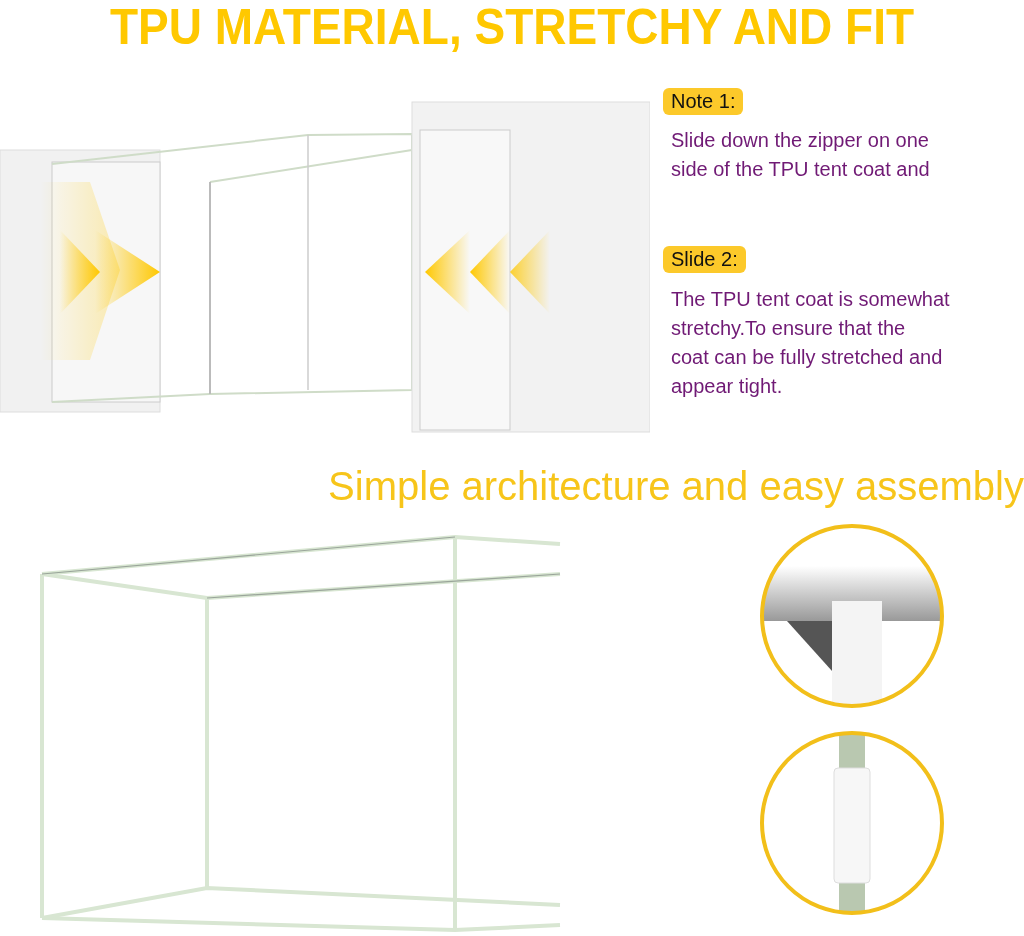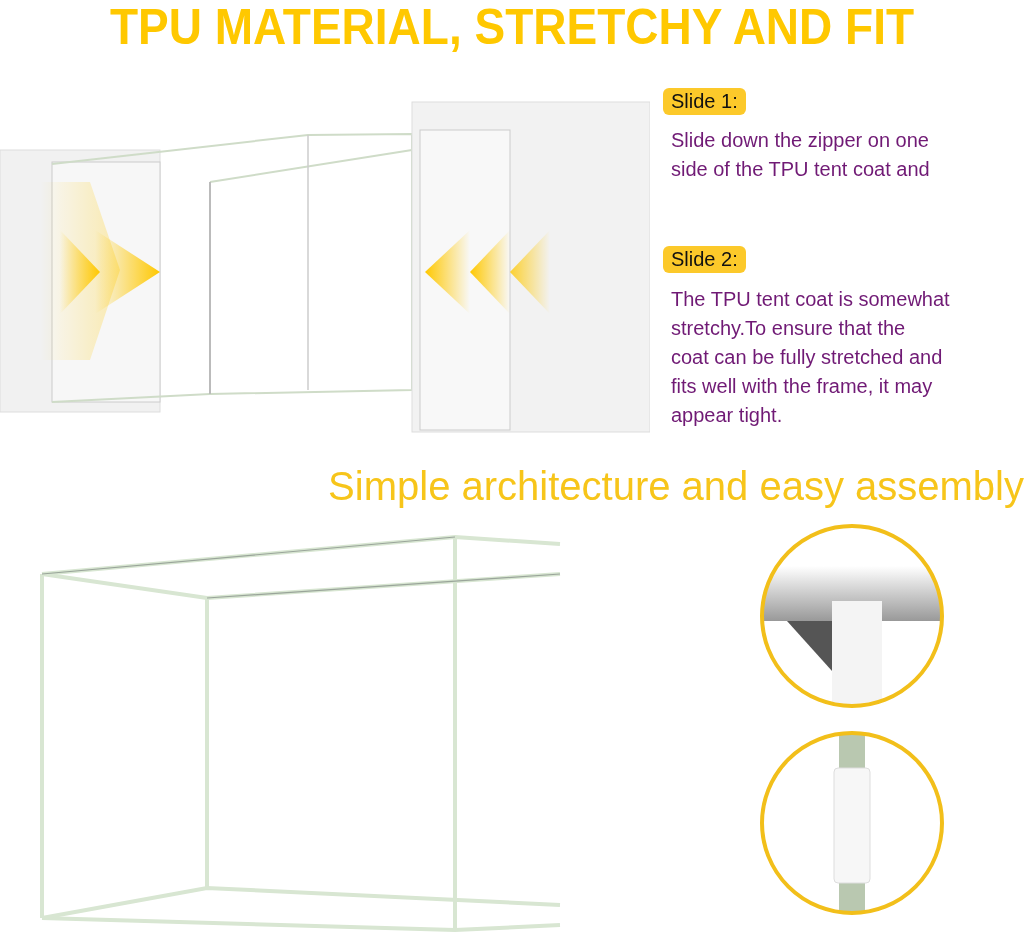--- a/index.html
+++ b/index.html
@@ -35,32 +35,31 @@
   <polyline points="210,92 412,60" fill="none" stroke="#cfdcc8" stroke-width="2"></polyline>
   <line x1="210" y1="92" x2="210" y2="304" stroke="#bbb" stroke-width="2"></line>
   <line x1="308" y1="45" x2="308" y2="300" stroke="#ccc" stroke-width="1.5"></line>
   <rect x="412" y="12" width="238" height="330" fill="#f2f2f2" stroke="#ddd"></rect>
   <rect x="420" y="40" width="90" height="300" fill="#f8f8f8" stroke="#ccc"></rect>
   <polygon points="470,140 425,182 470,224" fill="url(#al)"></polygon>
   <polygon points="510,140 470,182 510,224" fill="url(#al)"></polygon>
   <polygon points="550,140 510,182 550,224" fill="url(#al)" opacity="0.8"></polygon>
 </svg>
 
-<div class="note-badge" style="left:663px;top:88px">Slide 1:</div>
+<div class="note-badge" style="left:663px;top:88px">Note 1:</div>
 <div class="note-text" style="left:671px;top:126px">
   <div>Slide down the zipper on one</div>
   <div>side of the TPU tent coat and</div>
 </div>
 
 <div class="note-badge" style="left:663px;top:246px">Slide 2:</div>
 <div class="note-text" style="left:671px;top:285px">
   <div>The TPU tent coat is somewhat</div>
   <div>stretchy.To ensure that the</div>
   <div>coat can be fully stretched and</div>
-  <div>fits well with the frame, it may</div>
   <div>appear tight.</div>
 </div>
 
 <div class="subtitle">Simple architecture and easy assembly</div>
 
 <svg width="720" height="420" style="left:20px;top:520px" viewBox="0 0 720 420">
   <g fill="none" stroke="#d8e6d2" stroke-width="4">
     <polyline points="22,54 435,17 540,24"></polyline>
     <polyline points="22,54 187,78 540,54"></polyline>
     <line x1="22" y1="54" x2="22" y2="398"></line>

